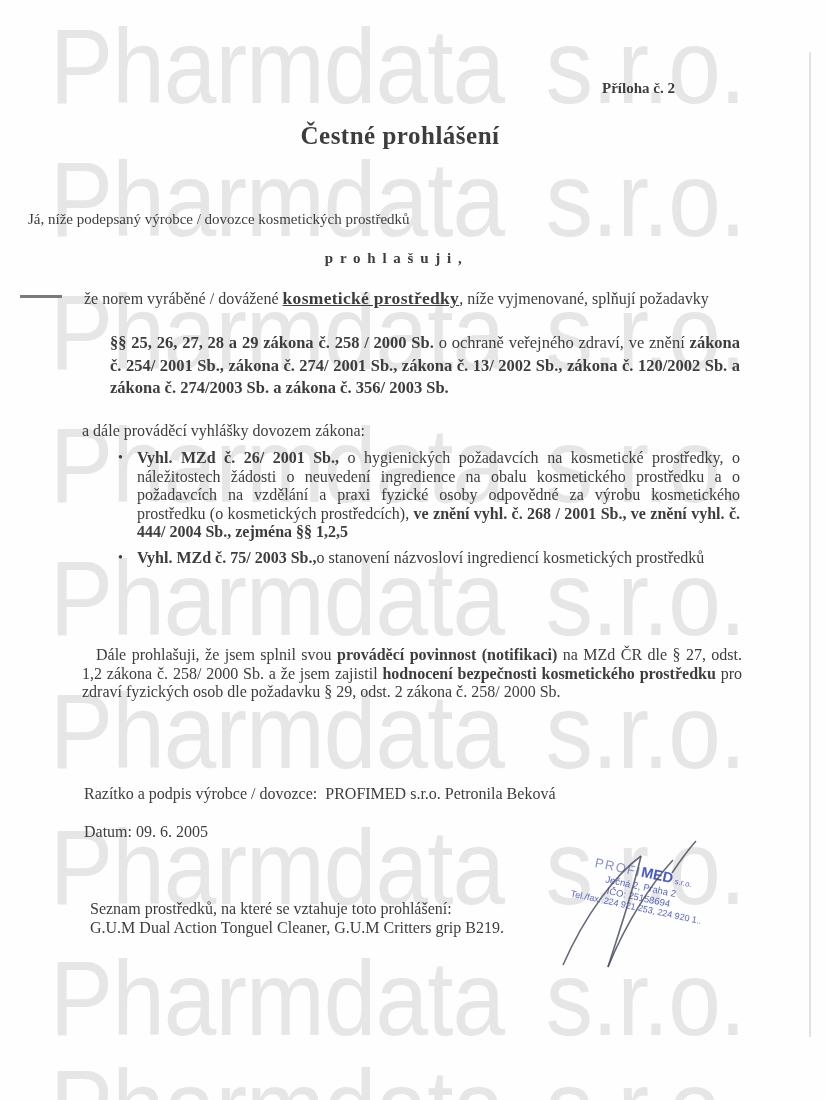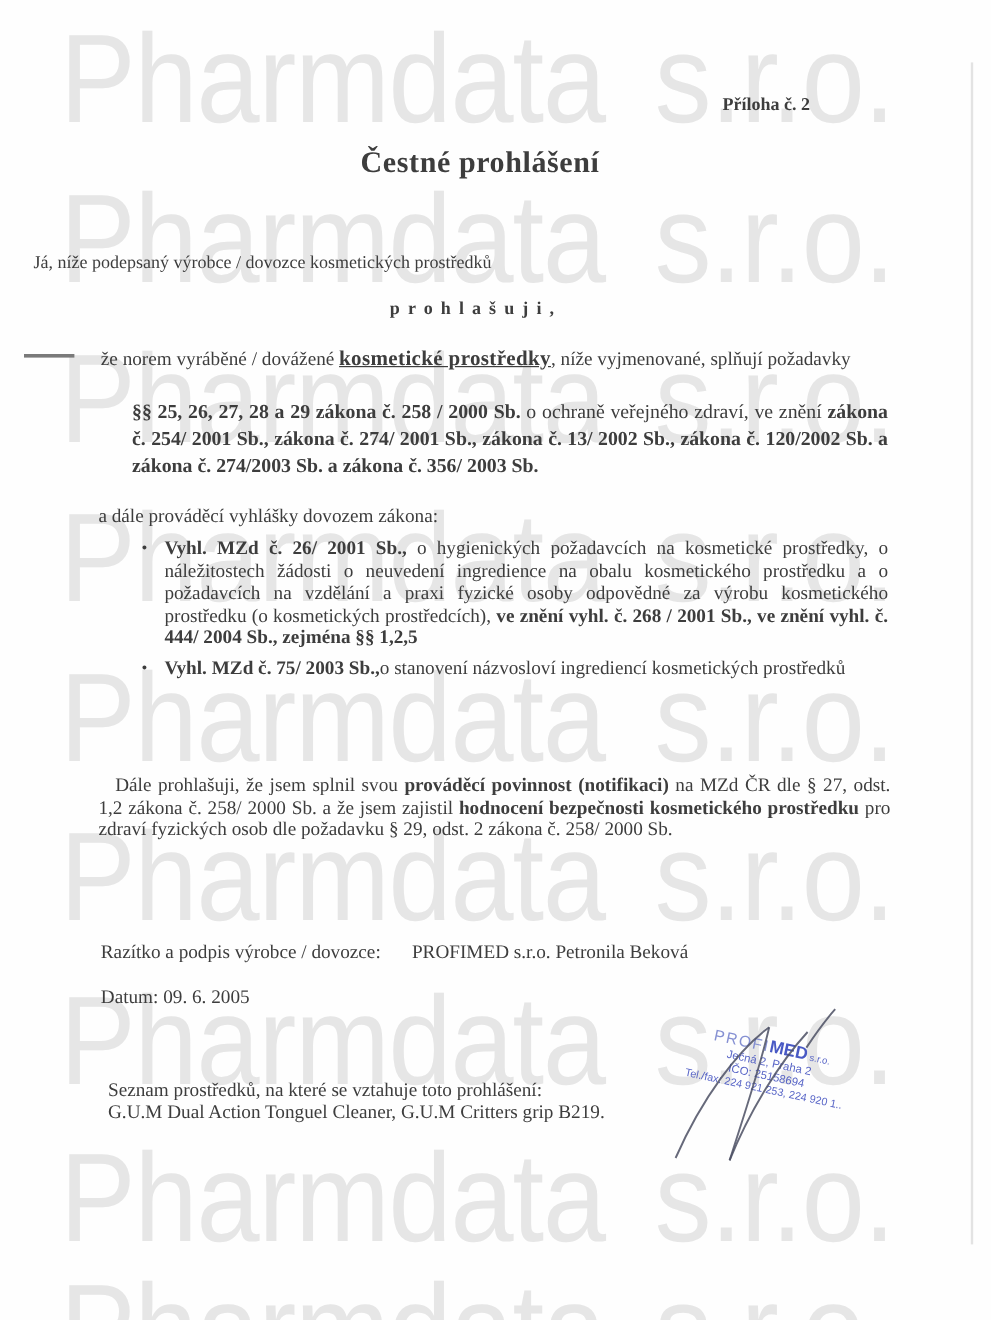--- a/index.html
+++ b/index.html
@@ -39,21 +39,21 @@
   .p1{left:84px;top:289px;width:648px;line-height:19.5px;}
   .law{left:110px;top:332px;width:630px;font-size:16.5px;line-height:22.5px;}
   .vyhl-intro{left:82px;top:422px;font-size:16px;}
   .bullets{left:118px;top:449px;width:622px;}
   .bullet-row{display:flex;margin-bottom:7px;}
   .bullet-dot{width:19px;flex:0 0 19px;font-size:14px;line-height:18.5px;}
   .bullet-text{flex:1;font-size:16px;line-height:18.5px;text-align:justify;}
   .aware{left:82px;top:571px;width:658px;line-height:18.5px;}
   .notify{left:82px;top:646px;width:660px;line-height:18.5px;text-indent:14px;}
   .sig-row{left:84px;top:785px;font-size:16px;}
-  .sig-row .val{margin-left:26px;}
+  .sig-row .val{margin-left:8px;}
   .date-row{left:84px;top:823px;font-size:16px;}
   .list-intro{left:90px;top:900px;font-size:16px;}
   .list-products{left:90px;top:919px;font-size:16px;}
   .b{font-weight:bold;}
   .u{text-decoration:underline;}
   .big{font-size:17.5px;letter-spacing:.3px;}
   
   .stamp{
     position:absolute;left:536px;top:857px;width:214px;
     transform:rotate(12deg);transform-origin:30% 30%;

